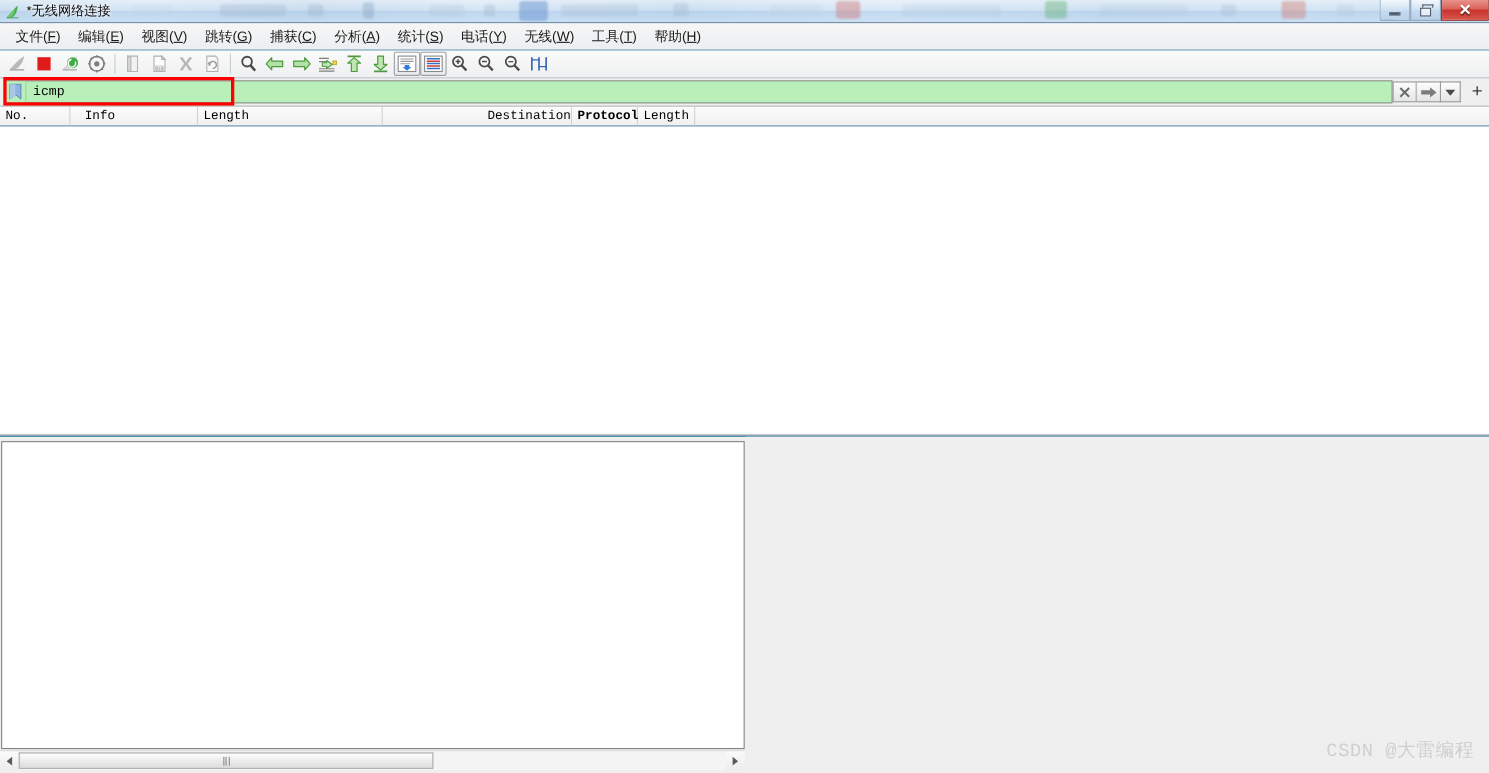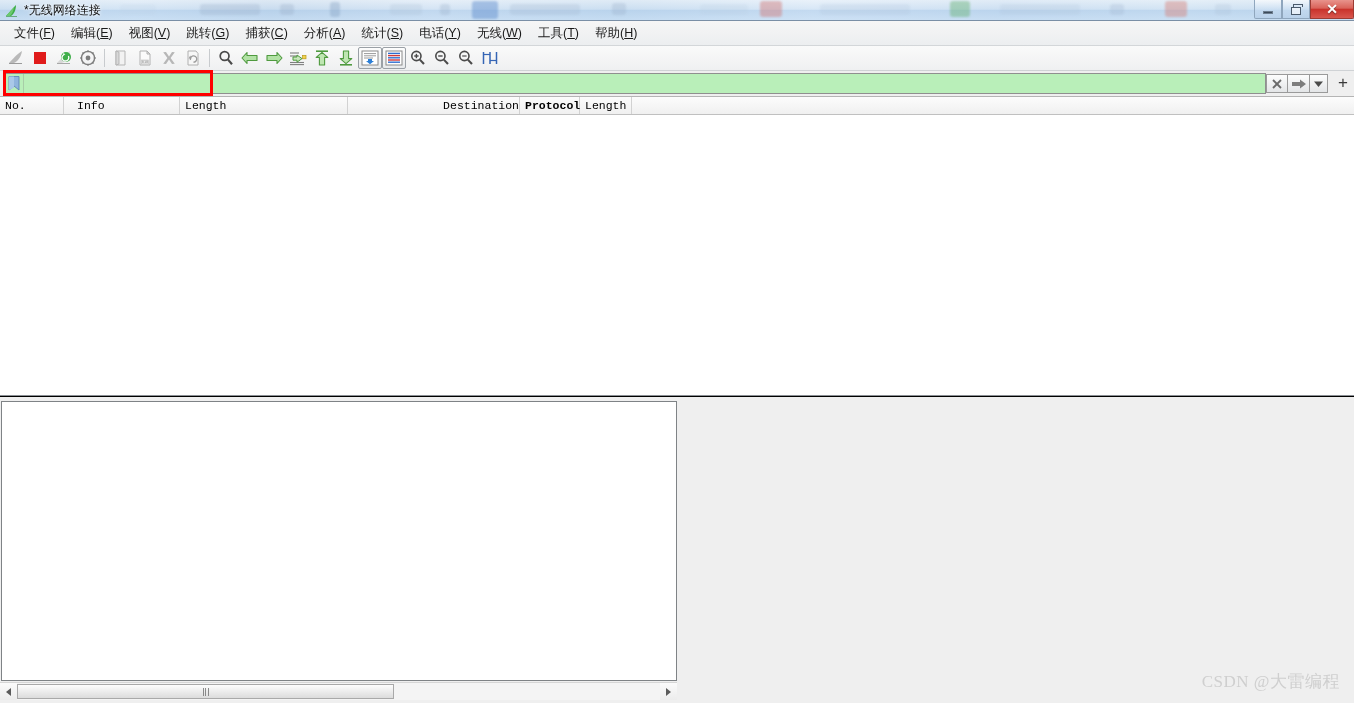--- a/index.html
+++ b/index.html
@@ -5,21 +5,21 @@
   html, body {
     margin: 0; padding: 0;
     width: 1354px; height: 703px;
     overflow: hidden;
     font-family: "Liberation Sans", sans-serif;
     background: #ffffff;
   }
   #app {
     position: relative;
     width: 1354px; height: 703px;
-    background: #000000;
+    background: #0369a1;
   }
 
   
   .titlebar {
     position: absolute; left: 0; top: 0; width: 1354px; height: 21px;
     background:
       linear-gradient(to bottom, rgba(255,255,255,0.55) 0%, rgba(226,238,250,0.45) 46%, rgba(186,212,238,0.55) 52%, rgba(205,226,246,0.65) 100%),
       linear-gradient(to right, #b9d3ea 0%, #c7dcf0 10%, #b4cde6 20%, #c9dcf0 32%, #b8d2ea 46%, #cfe1f3 60%, #bcd4ec 74%, #c6dcef 88%, #b6d0e8 100%);
     border-bottom: 1px solid #7a8fa6;
     box-sizing: border-box;
@@ -234,21 +234,21 @@
     border: 3px solid #ff0000;
     box-sizing: border-box;
     pointer-events: none;
     z-index: 50;
   }
 
   
   .watermark {
     position: absolute; right: 14px; bottom: 10px;
     font-size: 17px; color: #cfcfcf;
-    font-family: Liberation Serif, serif;
+    font-family: Liberation Mono, monospace;
     letter-spacing: 0.5px;
     white-space: nowrap;
   }
 </style>
 </head>
 <body>
 
 <div id="app">
 
   <div class="titlebar">
@@ -493,20 +493,21 @@
   </div>
 
   <div class="filterbar">
     <div class="filter-input-wrap">
       <div class="bookmark-btn">
         <svg width="12" height="15" viewBox="0 0 12 15">
           <path d="M1 0.5 L11 0.5 L11 14 L6 10 L1 14 Z" fill="#8fb4dd" stroke="#5c84b5" stroke-width="0.9"></path>
           <path d="M1 0.5 L6 0.5 L6 11.8 L1 14 Z" fill="#a9c8e8"></path>
         </svg>
       </div>
+      <input class="filter-value" type="text" value="icmp" style="">
     </div>
 
     <div class="filter-btns">
       <div class="fbtn first">
         <svg width="12" height="12" viewBox="0 0 12 12">
           <line x1="2" y1="2" x2="10" y2="10" stroke="#6a6a6a" stroke-width="1.8"></line>
           <line x1="10" y1="2" x2="2" y2="10" stroke="#6a6a6a" stroke-width="1.8"></line>
         </svg>
       </div>
       <div class="fbtn">

